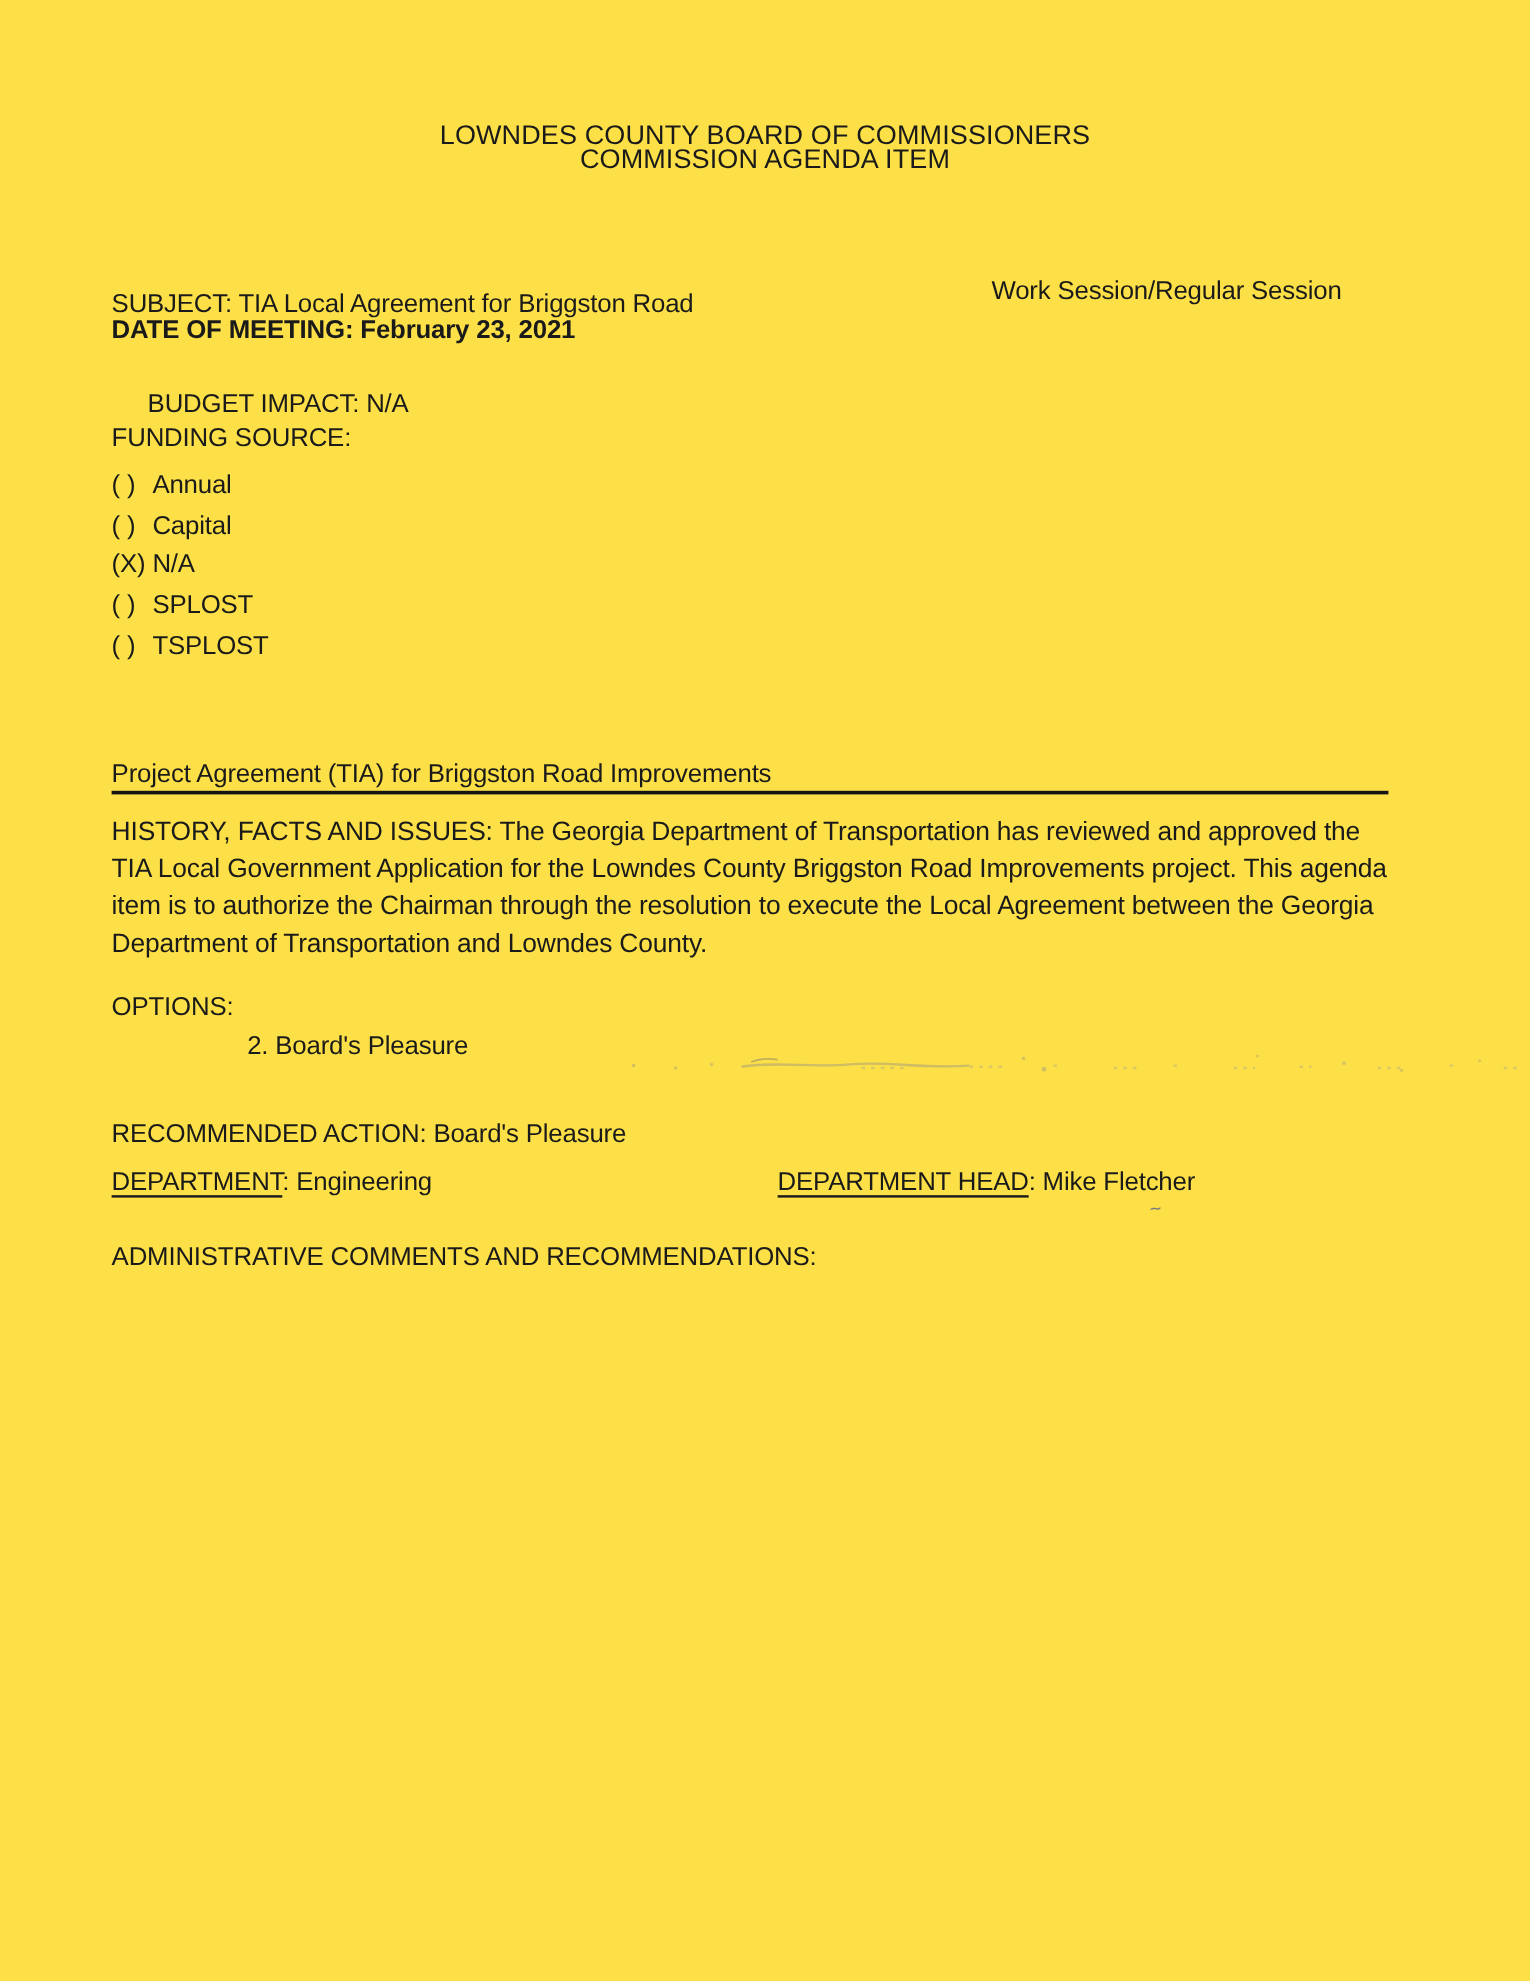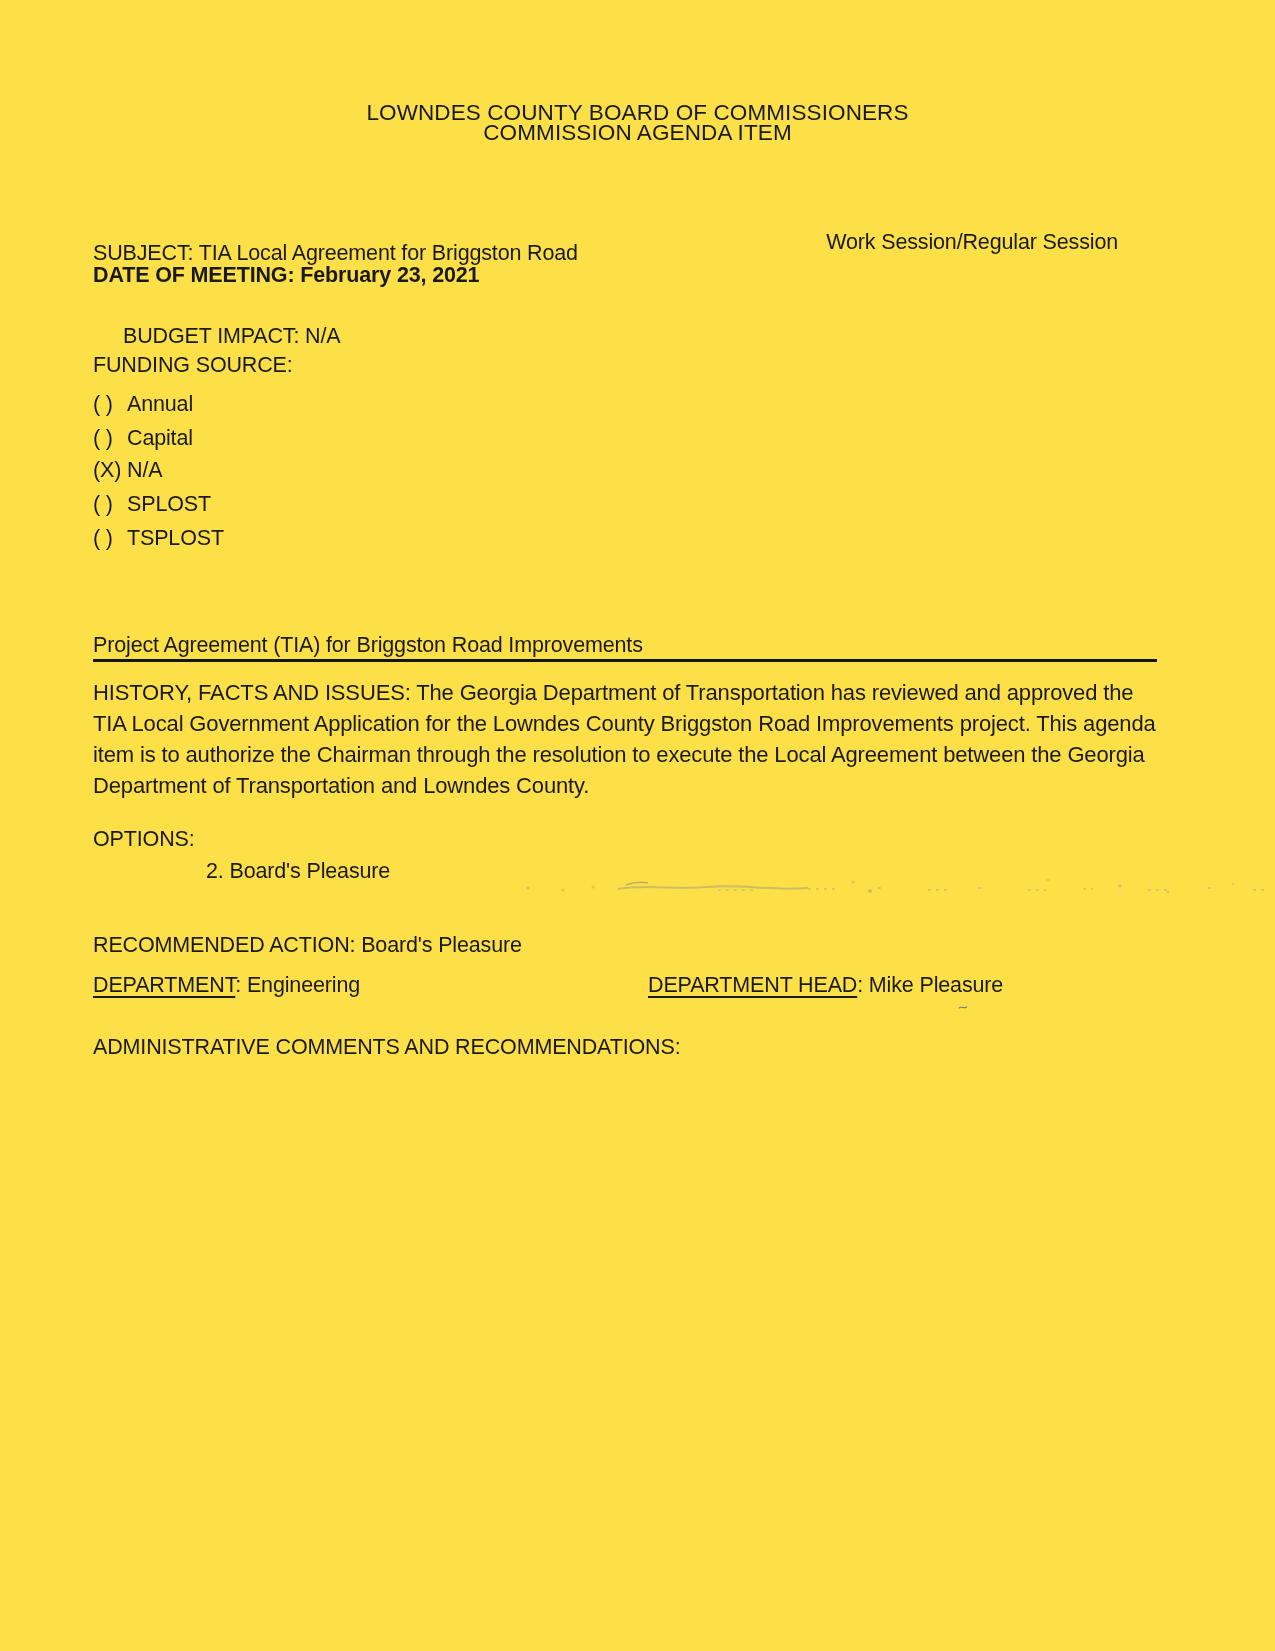--- a/index.html
+++ b/index.html
@@ -76,20 +76,20 @@
     <circle cx="660" cy="16" r="1.4" fill="#8a8a8a" opacity="0.4"></circle>
     <circle cx="725" cy="8" r="1.3" fill="#8a8a8a" opacity="0.4"></circle>
   </svg>
 
   <div class="t" style="left:93px;top:914px;margin-top:18px;">RECOMMENDED ACTION: Board's Pleasure</div>
 
   <div class="t" style="left:93px;top:972px;">
     <span class="ul">DEPARTMENT</span><span>: Engineering</span>
   </div>
   <div class="t" style="left:648px;top:972px;">
-    <span class="ul">DEPARTMENT HEAD</span><span>: Mike Pleasure</span>
+    <span class="ul">DEPARTMENT HEAD</span><span>: Mike Fletcher</span>
   </div>
 
   <div class="t" style="left:93px;top:1034px;">ADMINISTRATIVE COMMENTS AND RECOMMENDATIONS:</div>
 
   <div class="tilde">~</div>
 
 </div>
 
 </body></html>

